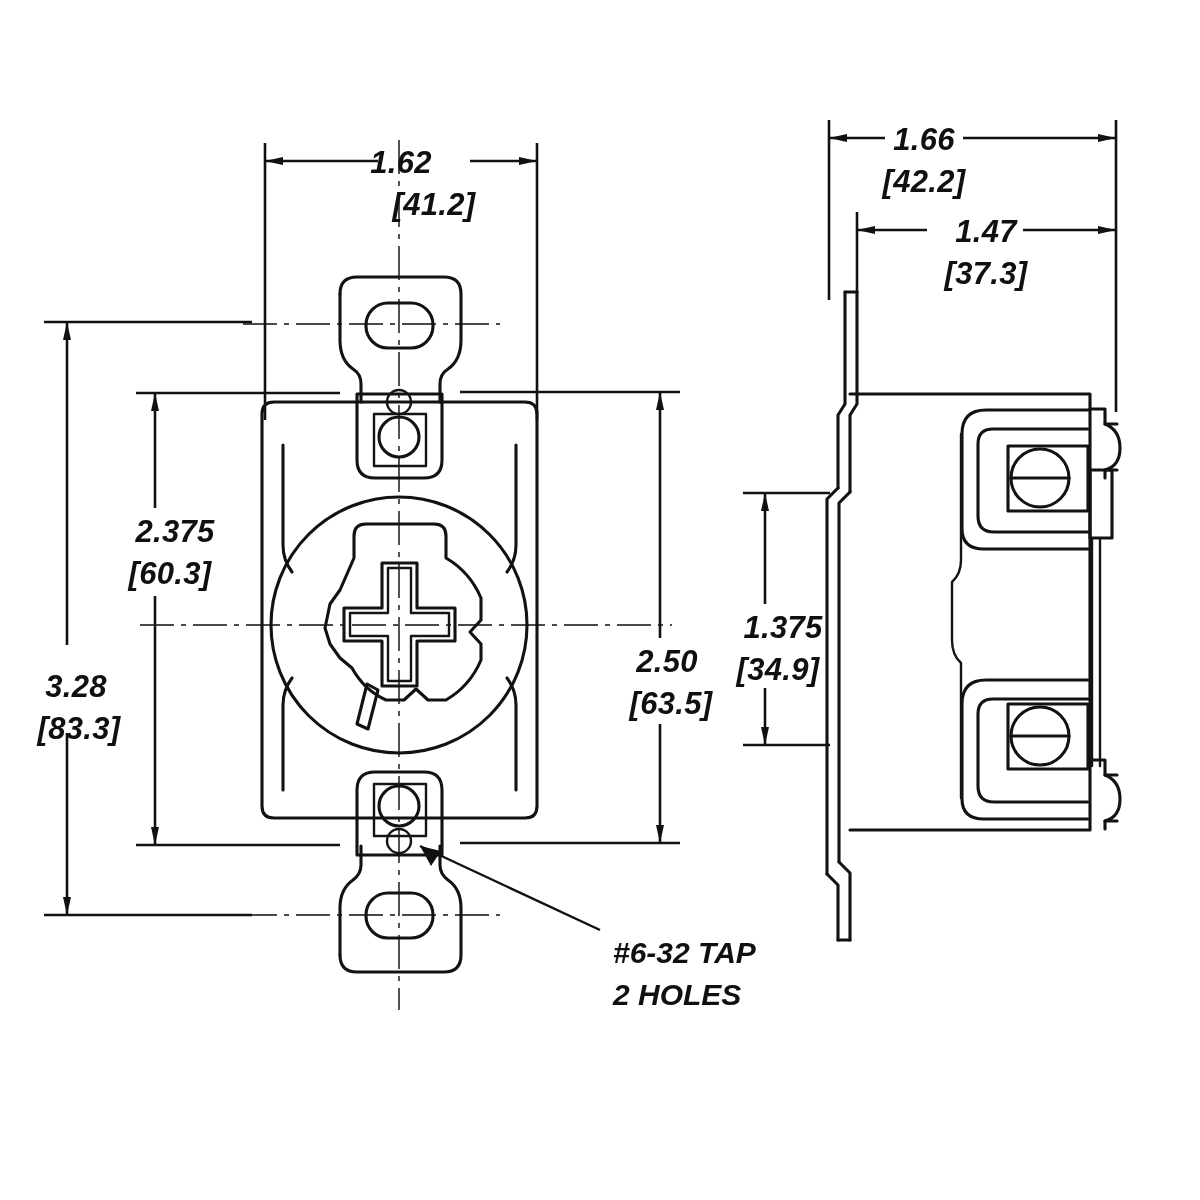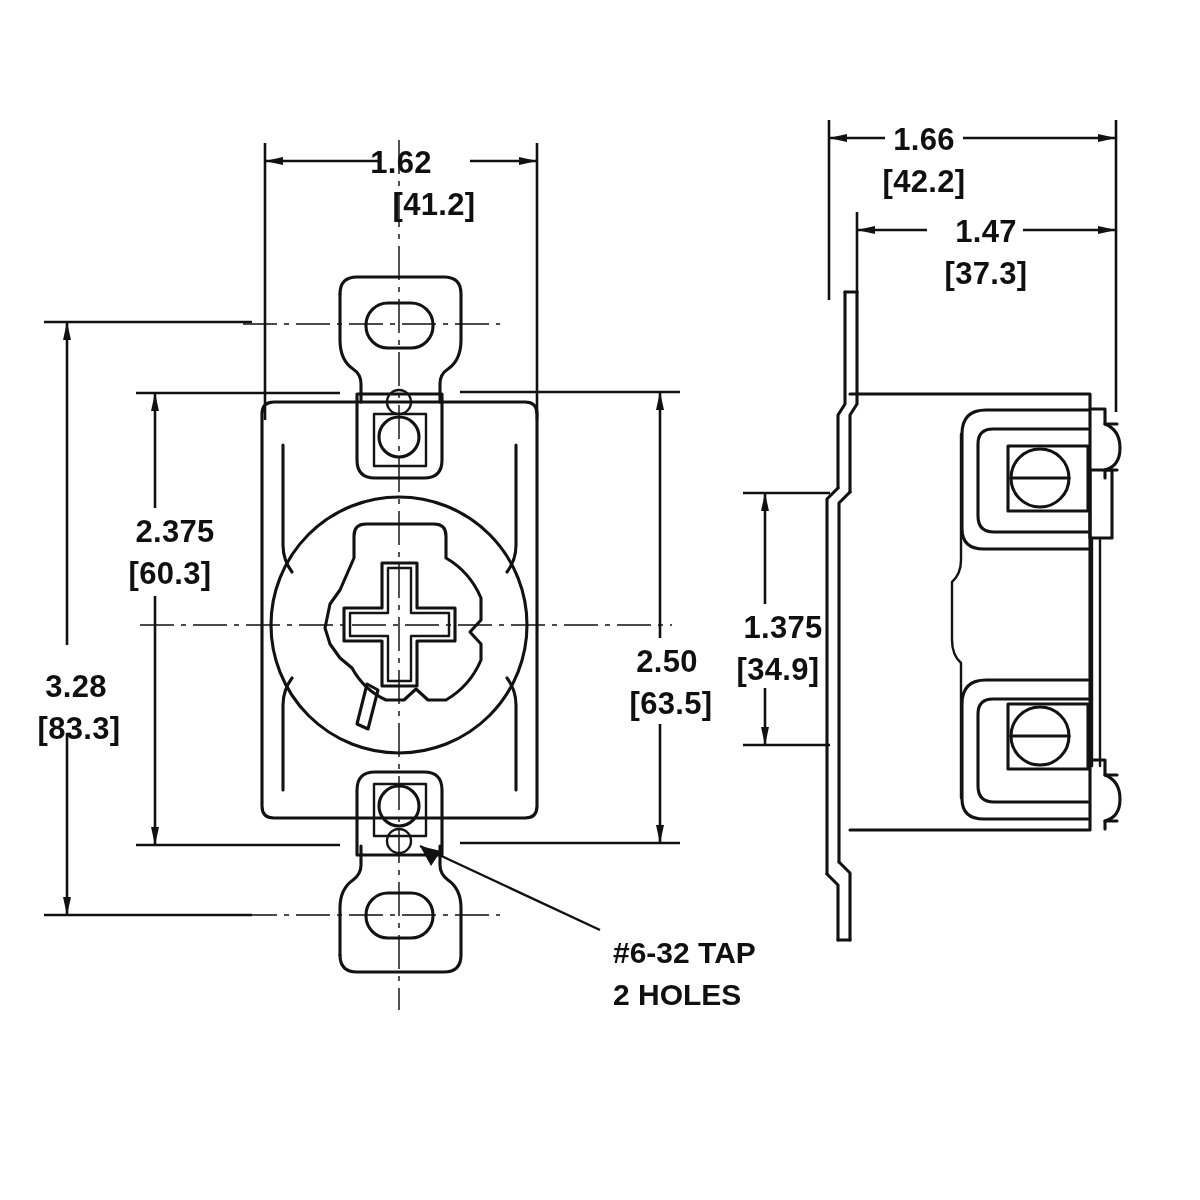--- a/index.html
+++ b/index.html
@@ -7,20 +7,21 @@
     padding: 0;
     background: #ffffff;
   }
   #sheet {
     position: relative;
     width: 1200px;
     height: 1200px;
     background: #ffffff;
     font-family: "Liberation Sans", sans-serif;
     overflow: hidden;
+    font-style: italic;
   }
   #drawing-svg {
     position: absolute;
     left: 0;
     top: 0;
     width: 1200px;
     height: 1200px;
   }
   .dimtext {
     font-family: "Liberation Sans", sans-serif;

